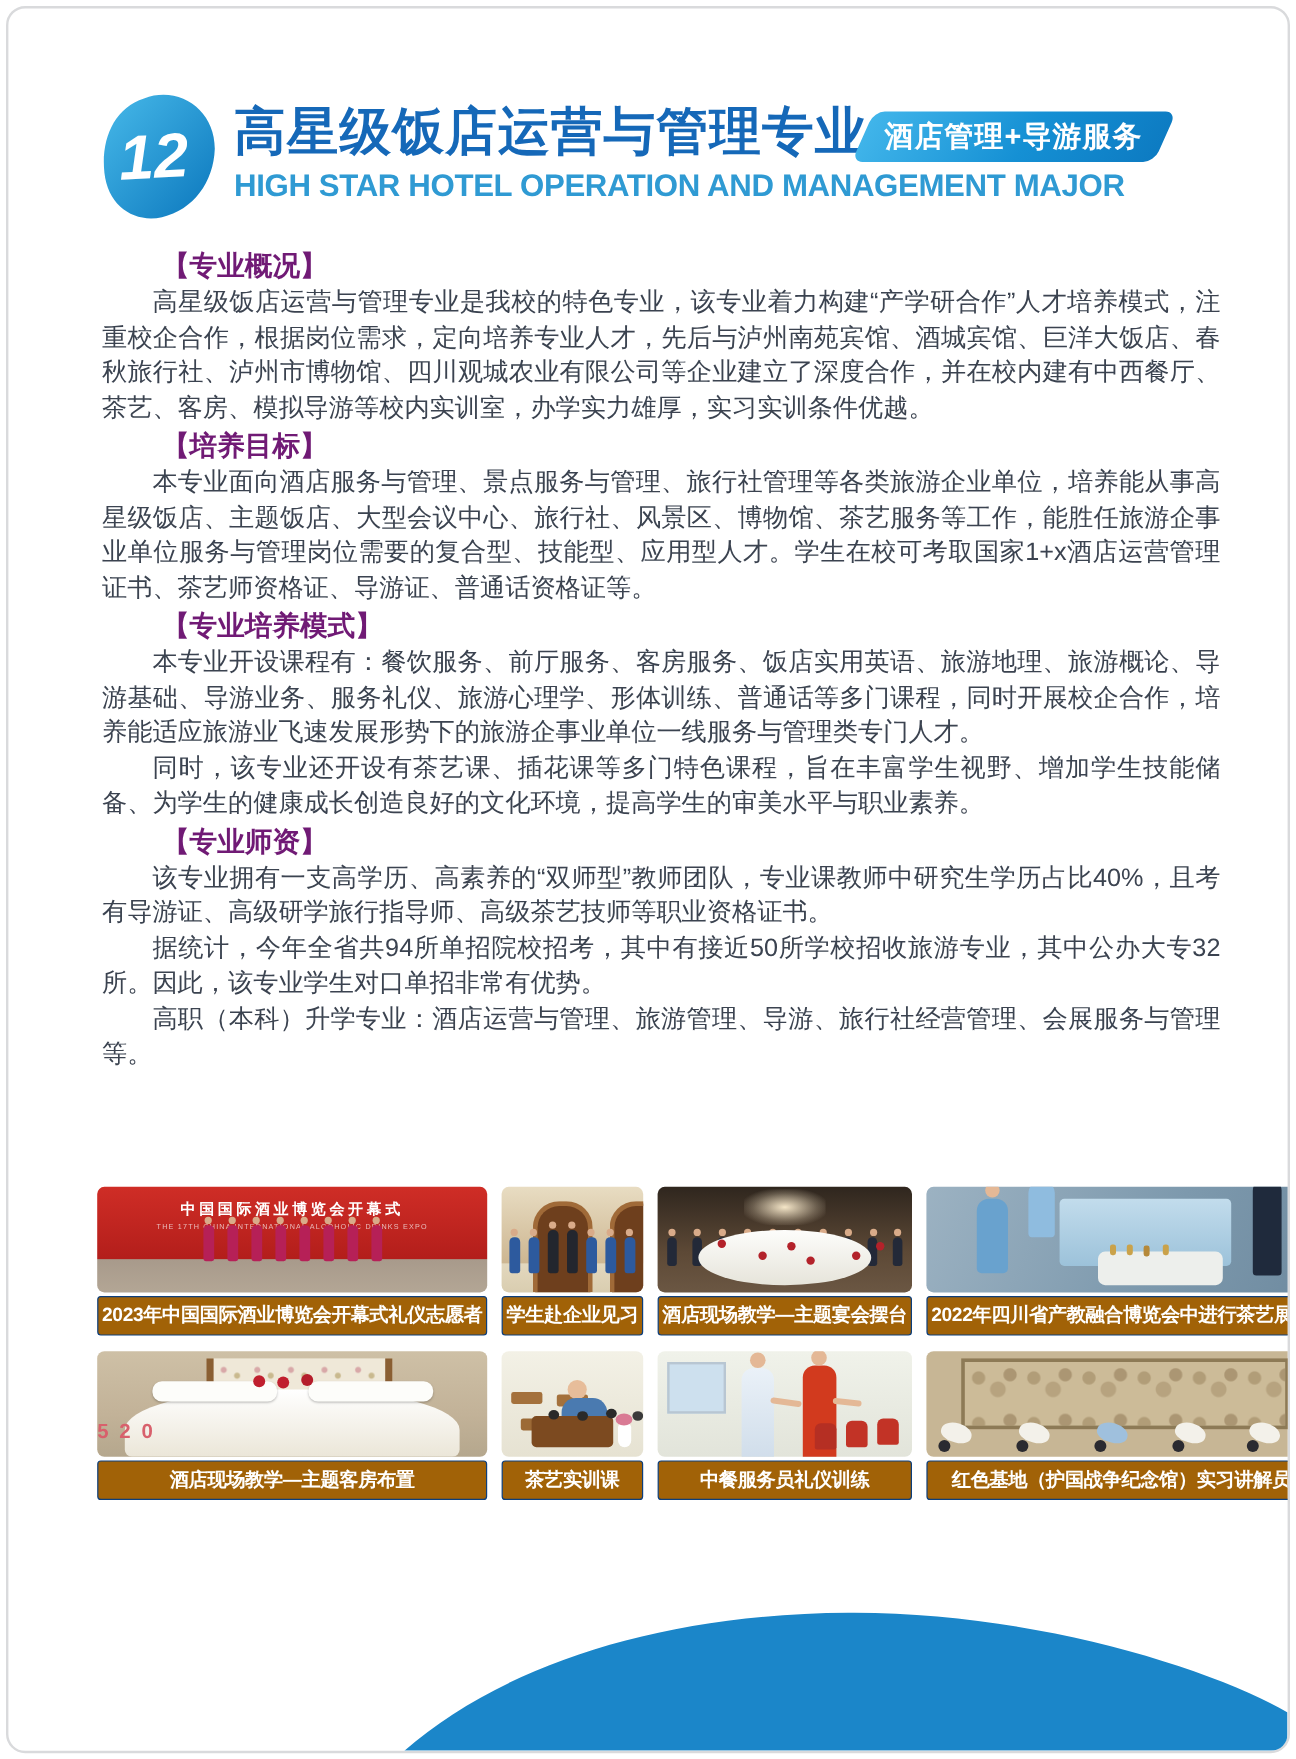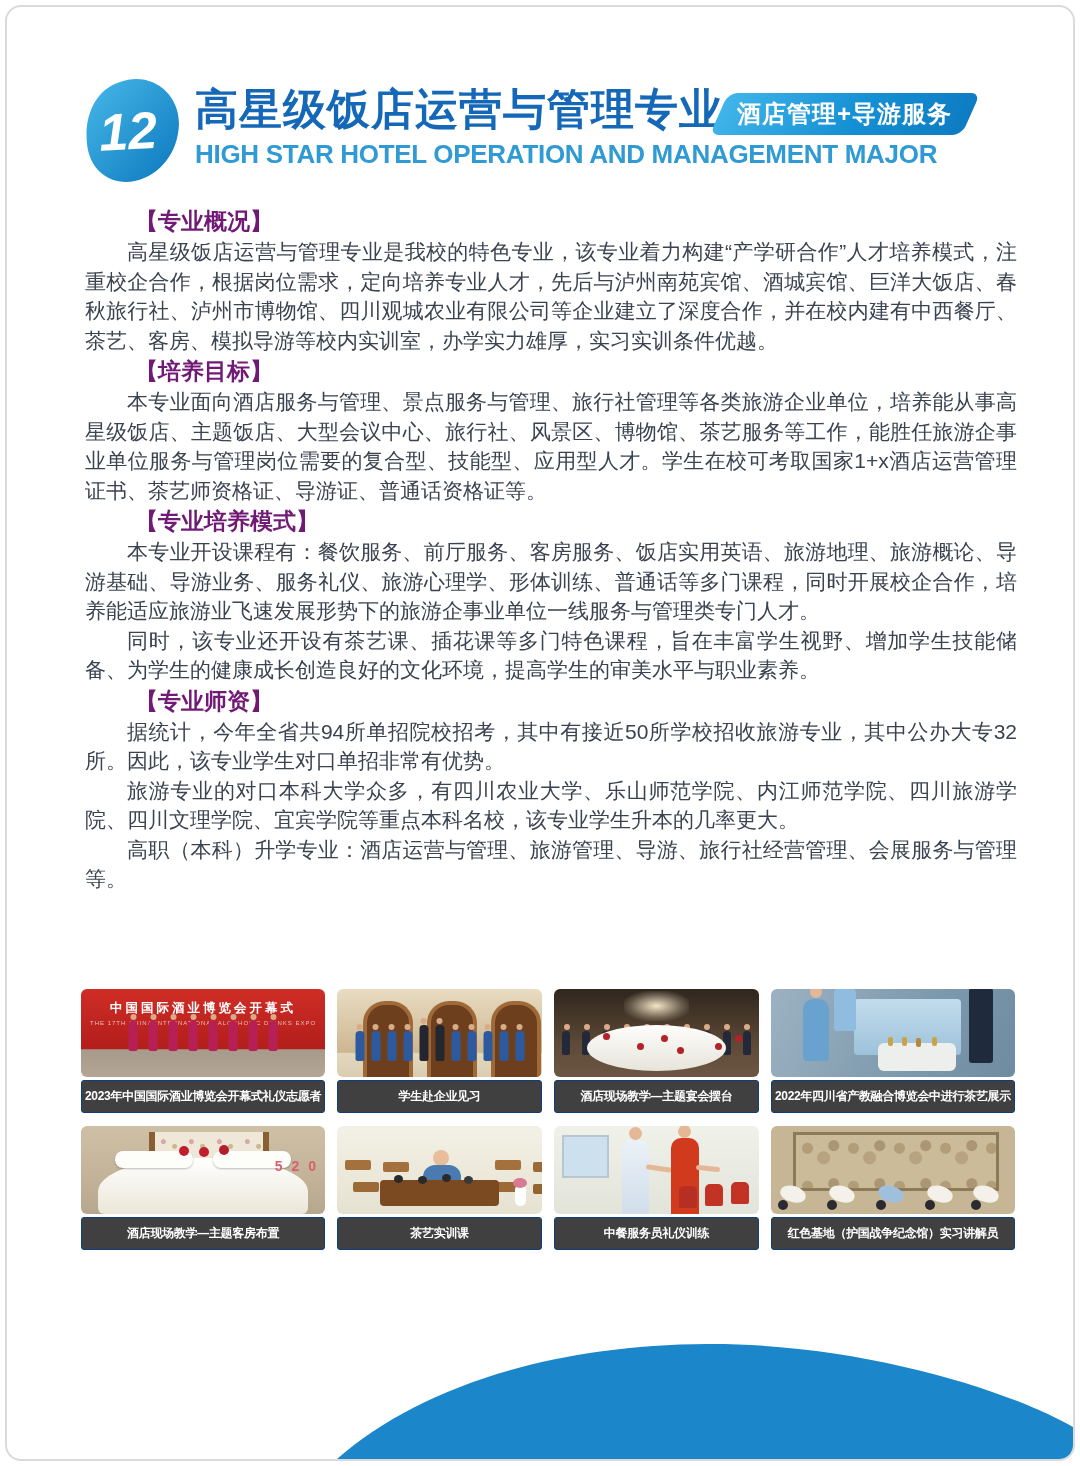--- a/index.html
+++ b/index.html
@@ -27,22 +27,22 @@
   
   .article{position:absolute;left:78px;top:198px;width:932px;color:#3b4350;}
   .article h3{margin:1px 0 1px 50px;font-size:23px;font-weight:800;color:#701a75;line-height:30px;}
   .article p{margin:0;font-size:21px;line-height:29.5px;text-align:justify;text-indent:2em;}
 
   
   .gallery{position:absolute;left:74px;top:982px;width:934px;display:grid;
            grid-template-columns:repeat(4,1fr);gap:13px 12px;}
   figure{margin:0;}
   .img{height:88px;border-radius:6px;position:relative;overflow:hidden;background:#ccc;}
-  .cap{margin-top:3px;height:33px;background:#404040;border:1px solid #0c3e7c;border-radius:3px;
-       color:#fff;font-size:12px;font-weight:700;letter-spacing:-0.3px;display:flex;align-items:center;
+  .cap{margin-top:3px;height:33px;background:#a16207;border:1px solid #0c3e7c;border-radius:3px;
+       color:#fff;font-size:16px;font-weight:700;letter-spacing:-0.3px;display:flex;align-items:center;
        justify-content:center;text-align:center;padding:0 3px;white-space:nowrap;overflow:hidden;box-sizing:border-box;}
 
   
   .fig{width:9px;height:30px;border-radius:4px 4px 2px 2px;position:relative;flex:none;}
   .fig::before{content:"";position:absolute;top:-7px;left:1.5px;width:6px;height:6px;border-radius:50%;background:#d9ab89;}
 
   
   .s1{background:linear-gradient(180deg,#cf2d26 0%,#b31e1b 68%,#a89a8b 69%,#b3a695 100%);}
   .s1 .bt{position:absolute;top:11px;left:0;right:0;text-align:center;color:#fff;font-size:12.5px;font-weight:700;letter-spacing:3px;}
   .s1 .bs{position:absolute;top:31px;left:0;right:0;text-align:center;color:#e9bcbc;font-size:6px;letter-spacing:1px;}
@@ -89,22 +89,22 @@
           border-left:6px solid #8a5f33;border-right:6px solid #8a5f33;
           background-image:radial-gradient(circle at 30% 40%,#d8a8a8 0 2px,transparent 3px),
                            radial-gradient(circle at 70% 60%,#c9b98e 0 2px,transparent 3px);
           background-size:28px 24px;}
   .s5 .bed{position:absolute;bottom:0;left:7%;width:86%;height:56px;
            background:linear-gradient(#ffffff,#ebe6d8);border-radius:45% 45% 6px 6px/60% 60% 6px 6px;}
   .s5 .pl{position:absolute;bottom:46px;width:32%;height:17px;background:#fdfdfa;border-radius:8px;box-shadow:0 1px 2px rgba(0,0,0,.25);}
   .s5 .pl.l{left:14%;} .s5 .pl.r{right:14%;}
   .s5 .rd{position:absolute;bottom:58px;left:40%;width:10px;height:10px;border-radius:50%;background:#c01f2e;
           box-shadow:20px 1px #c01f2e,40px -1px #b51d2b;}
-  .s5 .t520{position:absolute;bottom:40px;left:0;right:0;text-align:right;color:#d8606c;
-            font-size:14px;font-weight:700;letter-spacing:9px;}
+  .s5 .t520{position:absolute;bottom:11px;left:0;right:0;text-align:left;color:#d8606c;
+            font-size:17px;font-weight:700;letter-spacing:9px;}
 
   
   .s6{background:linear-gradient(180deg,#f3f1e6 0%,#e6e2d2 100%);}
   .s6 .desks{position:absolute;top:34px;left:8px;width:26px;height:10px;background:#a4713c;border-radius:2px;
         box-shadow:38px 2px #a4713c,150px 0 #a4713c,188px 2px #9c6a36,150px 22px #9c6a36,188px 24px #94632f,8px 22px #9c6a36;}
   .s6 .head{position:absolute;top:24px;left:47%;width:16px;height:16px;border-radius:50%;background:#e7bd9a;}
   .s6 .body6{position:absolute;top:39px;left:42%;width:38px;height:36px;background:#4a7ab0;border-radius:12px 12px 4px 4px;}
   .s6 .ttbl{position:absolute;bottom:8px;left:21%;width:58%;height:26px;background:#7c4a20;border-radius:4px;}
   .s6 .ttbl::after{content:"";position:absolute;top:-5px;left:14px;width:9px;height:8px;background:#2a2a2a;border-radius:50%;
         box-shadow:24px 1px #2a2a2a,48px -1px #2a2a2a,70px 1px #3a3a3a;}
@@ -168,23 +168,23 @@
     <p>高星级饭店运营与管理专业是我校的特色专业，该专业着力构建“产学研合作”人才培养模式，注重校企合作，根据岗位需求，定向培养专业人才，先后与泸州南苑宾馆、酒城宾馆、巨洋大饭店、春秋旅行社、泸州市博物馆、四川观城农业有限公司等企业建立了深度合作，并在校内建有中西餐厅、茶艺、客房、模拟导游等校内实训室，办学实力雄厚，实习实训条件优越。</p>
 
     <h3>【培养目标】</h3>
     <p>本专业面向酒店服务与管理、景点服务与管理、旅行社管理等各类旅游企业单位，培养能从事高星级饭店、主题饭店、大型会议中心、旅行社、风景区、博物馆、茶艺服务等工作，能胜任旅游企事业单位服务与管理岗位需要的复合型、技能型、应用型人才。学生在校可考取国家1+x酒店运营管理证书、茶艺师资格证、导游证、普通话资格证等。</p>
 
     <h3>【专业培养模式】</h3>
     <p>本专业开设课程有：餐饮服务、前厅服务、客房服务、饭店实用英语、旅游地理、旅游概论、导游基础、导游业务、服务礼仪、旅游心理学、形体训练、普通话等多门课程，同时开展校企合作，培养能适应旅游业飞速发展形势下的旅游企事业单位一线服务与管理类专门人才。</p>
     <p>同时，该专业还开设有茶艺课、插花课等多门特色课程，旨在丰富学生视野、增加学生技能储备、为学生的健康成长创造良好的文化环境，提高学生的审美水平与职业素养。</p>
 
     <h3>【专业师资】</h3>
+    <p>该专业拥有一支高学历、高素养的“双师型”教师团队，专业课教师中研究生学历占比40%，且考有导游证、高级研学旅行指导师、高级茶艺技师等职业资格证书。</p>
 
     <p>据统计，今年全省共94所单招院校招考，其中有接近50所学校招收旅游专业，其中公办大专32所。因此，该专业学生对口单招非常有优势。</p>
-    <p>旅游专业的对口本科大学众多，有四川农业大学、乐山师范学院、内江师范学院、四川旅游学院、四川文理学院、宜宾学院等重点本科名校，该专业学生升本的几率更大。</p>
     <p>高职（本科）升学专业：酒店运营与管理、旅游管理、导游、旅行社经营管理、会展服务与管理等。</p>
   </div>
 
   <div class="gallery">
 
     <figure>
       <div class="img s1">
         <div class="bt">中国国际酒业博览会开幕式</div>
         <div class="bs">THE 17TH CHINA INTERNATIONAL ALCOHOLIC DRINKS EXPO</div>
         <div class="crowd">

